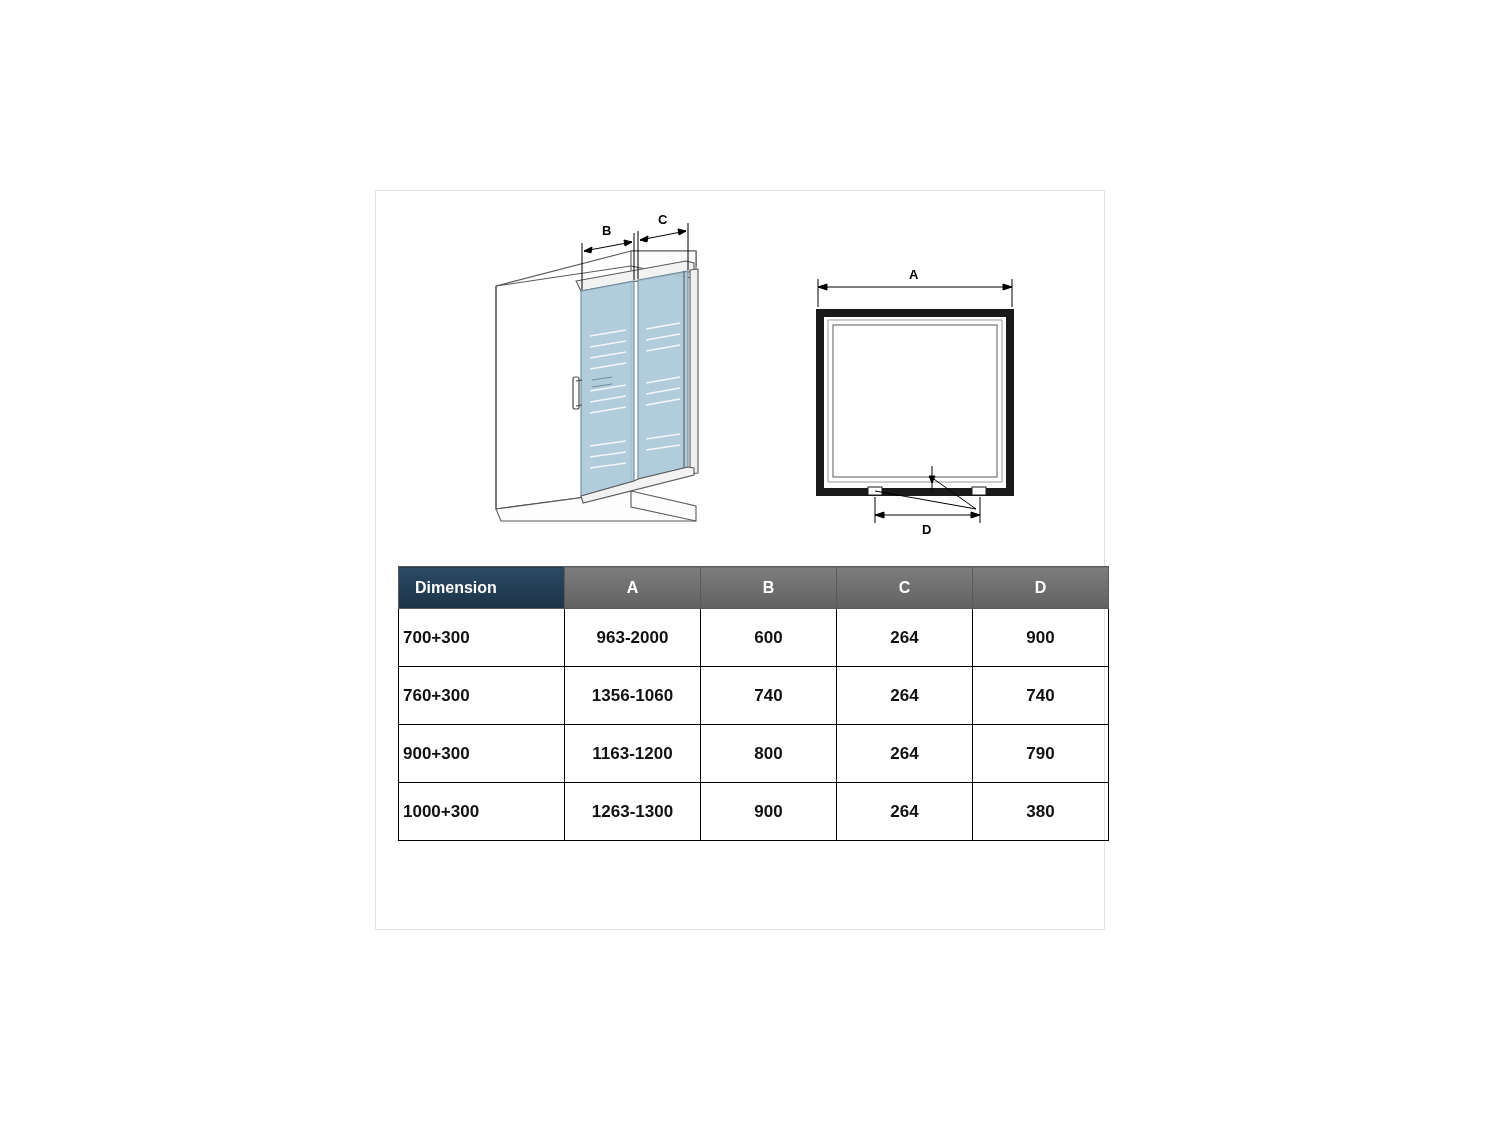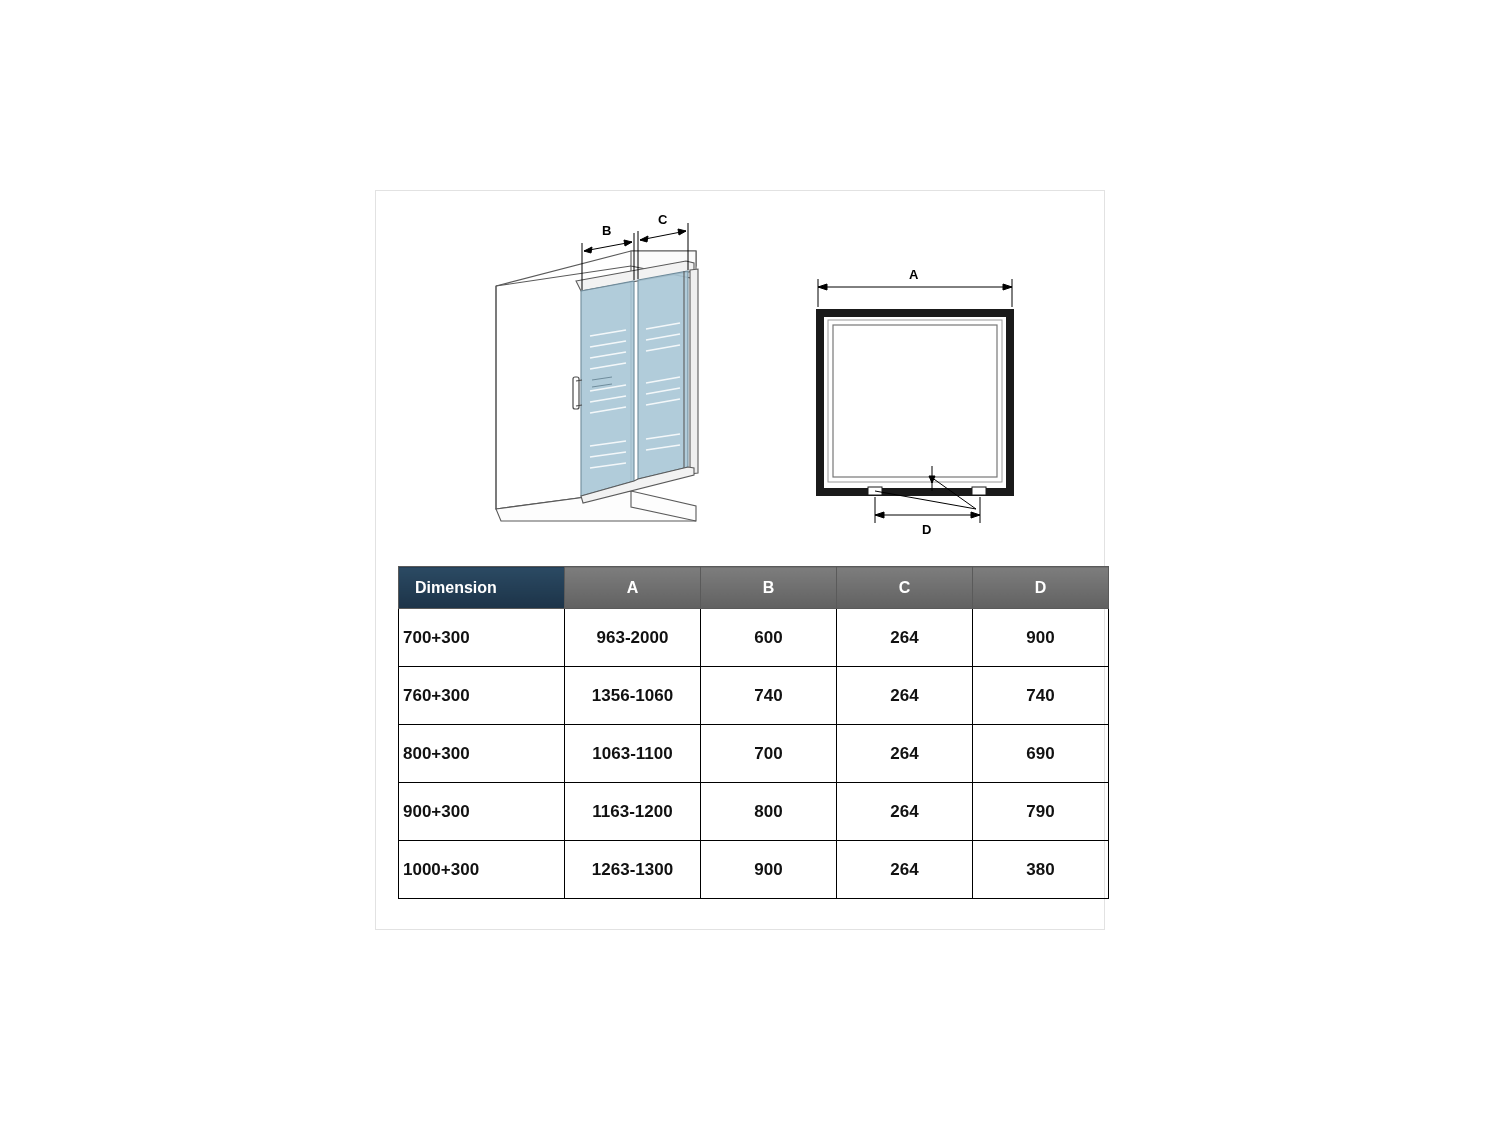--- a/index.html
+++ b/index.html
@@ -247,27 +247,20 @@
         <td>900</td>
       </tr>
       <tr>
         <td class="first-col">760+300</td>
         <td>1356-1060</td>
         <td>740</td>
         <td>264</td>
         <td>740</td>
       </tr>
       <tr>
-        <td class="first-col">800+300</td>
-        <td>1063-1100</td>
-        <td>700</td>
-        <td>264</td>
-        <td>690</td>
-      </tr>
-      <tr>
         <td class="first-col">900+300</td>
         <td>1163-1200</td>
         <td>800</td>
         <td>264</td>
         <td>790</td>
       </tr>
       <tr>
         <td class="first-col">1000+300</td>
         <td>1263-1300</td>
         <td>900</td>

